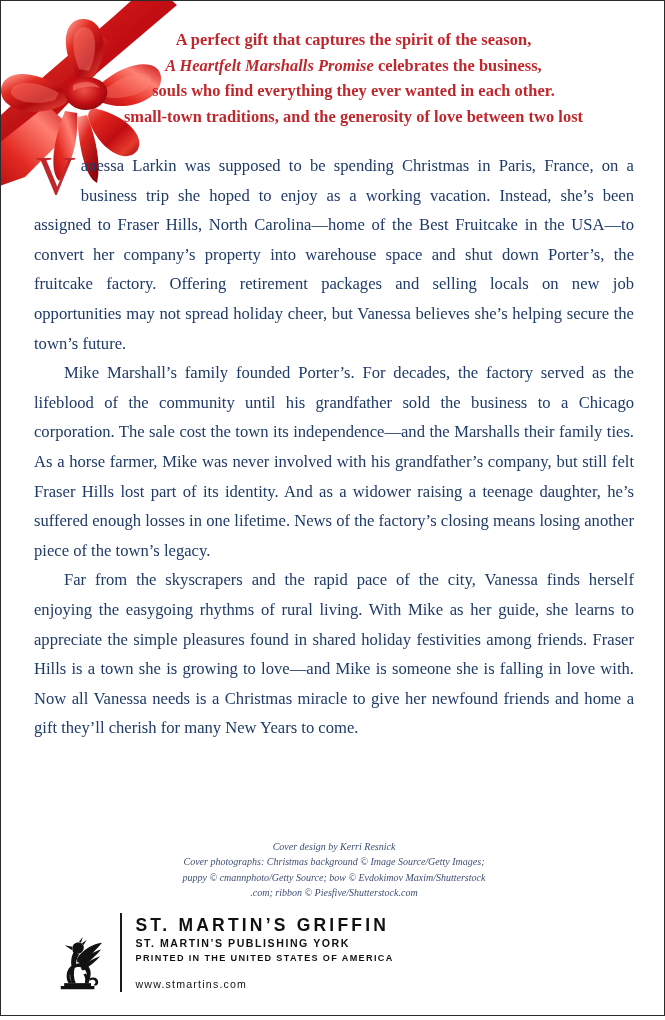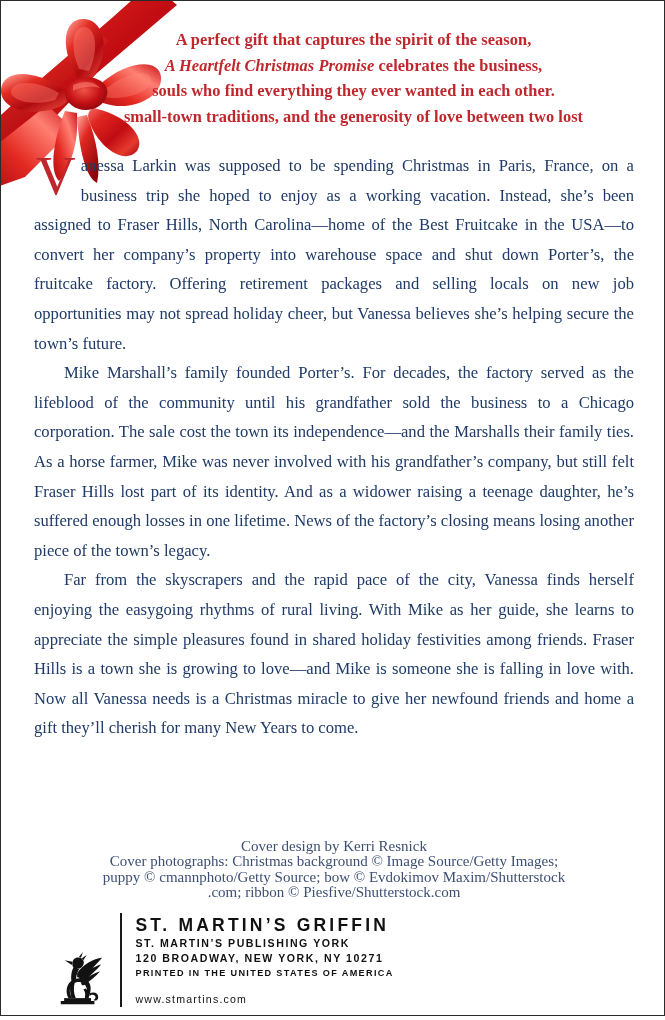--- a/index.html
+++ b/index.html
@@ -82,22 +82,23 @@
   }
 
   
   .credits {
     position: absolute;
     left: 33px;
     top: 838px;
     width: 600px;
     text-align: center;
     color: #3E4F74;
-    font-size: 15px;
+    font-size: 10px;
     line-height: 15.3px;
+    font-style: italic;
   }
   .credits .cline {
     display: block;
   }
 
   
   .imprint {
     position: absolute;
     left: 55px;
     top: 912px;
@@ -215,21 +216,21 @@
 
     <path d="M 76 112 C 78 140, 70 166, 58 180 C 48 170, 52 140, 64 110 Z" fill="url(#satC)"></path>
     <path d="M 86 114 C 96 140, 100 164, 96 182 C 84 176, 78 146, 76 116 Z" fill="url(#satD)"></path>
 
     <path d="M 68 82 C 80 74, 96 74, 104 84 C 110 92, 104 104, 92 108 C 78 112, 66 104, 64 94 C 63 89, 65 84, 68 82 Z" fill="url(#knotG)"></path>
     <path d="M 72 84 C 82 79, 94 80, 99 87 C 92 85, 80 85, 72 90 Z" fill="#FF8C7E" opacity="0.5"></path>
   </svg>
 
   <div class="blurb">
     <span class="line">A perfect gift that captures the spirit of the season,</span>
-    <span class="line"><em class="title-italic">A Heartfelt Christmas Promise</em><span> celebrates the business,</span></span>
+    <span class="line"><em class="title-italic">A Heartfelt Marshalls Promise</em><span> celebrates the business,</span></span>
     <span class="line">souls who find everything they ever wanted in each other.</span>
     <span class="line">small-town traditions, and the generosity of love between two lost</span>
   </div>
 
   <div class="body-copy">
     <p class="first"><span class="dropcap">V</span><span>anessa Larkin was supposed to be spending Christmas in Paris, France, on a business trip she hoped to enjoy as a working vacation. Instead, she’s been assigned to Fraser Hills, North Carolina—home of the Best Fruitcake in the USA—to convert her company’s property into warehouse space and shut down Porter’s, the fruitcake factory. Offering retirement packages and selling locals on new job opportunities may not spread holiday cheer, but Vanessa believes she’s helping secure the town’s future.</span></p>
     <p>Mike Marshall’s family founded Porter’s. For decades, the factory served as the lifeblood of the community until his grandfather sold the business to a Chicago corporation. The sale cost the town its independence—and the Marshalls their family ties. As a horse farmer, Mike was never involved with his grandfather’s company, but still felt Fraser Hills lost part of its identity. And as a widower raising a teenage daughter, he’s suffered enough losses in one lifetime. News of the factory’s closing means losing another piece of the town’s legacy.</p>
     <p>Far from the skyscrapers and the rapid pace of the city, Vanessa finds herself enjoying the easygoing rhythms of rural living. With Mike as her guide, she learns to appreciate the simple pleasures found in shared holiday festivities among friends. Fraser Hills is a town she is growing to love—and Mike is someone she is falling in love with. Now all Vanessa needs is a Christmas miracle to give her newfound friends and home a gift they’ll cherish for many New Years to come.</p>
   </div>
 
@@ -269,19 +270,18 @@
 
         <path d="M70 96 C 80 92, 88 96, 88 104 C 88 110, 82 113, 78 110 C 82 108, 84 104, 81 101 C 78 98, 73 99, 70 102 Z"></path>
       </g>
     </svg>
 
     <div class="imprint-rule"></div>
 
     <div class="imprint-text">
       <div class="imprint-name">ST. MARTIN’S GRIFFIN</div>
       <div class="imprint-group">ST. MARTIN’S PUBLISHING YORK</div>
-      <div class="imprint-addr">120 BROADWAY, NEW YORK, NY 10271</div>
       <div class="imprint-printed">PRINTED IN THE UNITED STATES OF AMERICA</div>
       <div class="imprint-web">www.stmartins.com</div>
     </div>
   </div>
 
 </div>
 
 </body></html>

